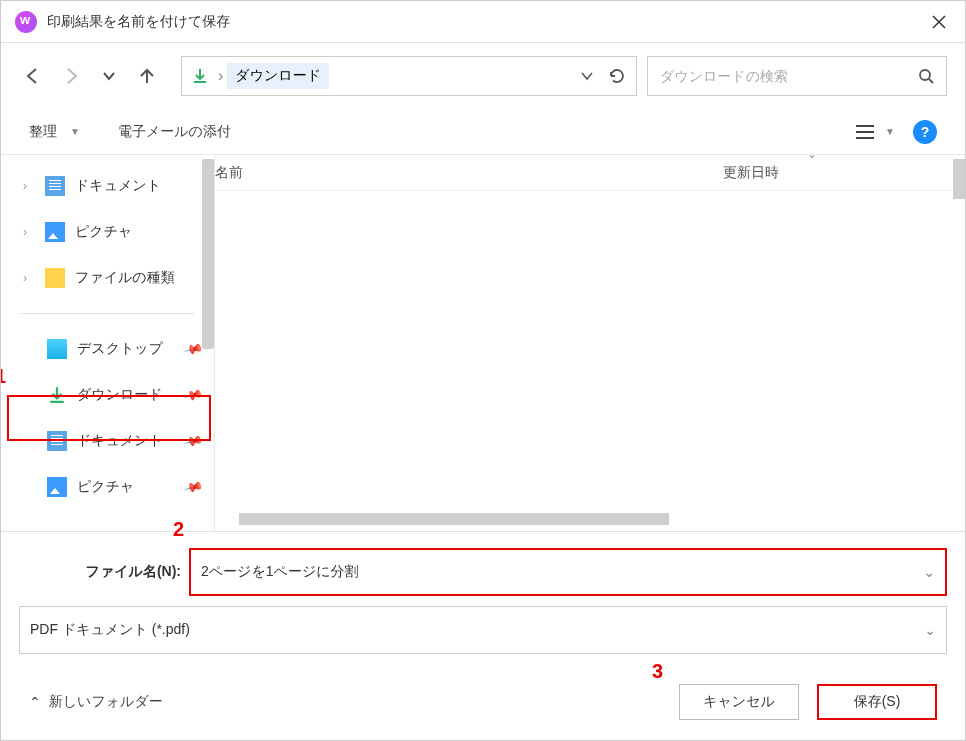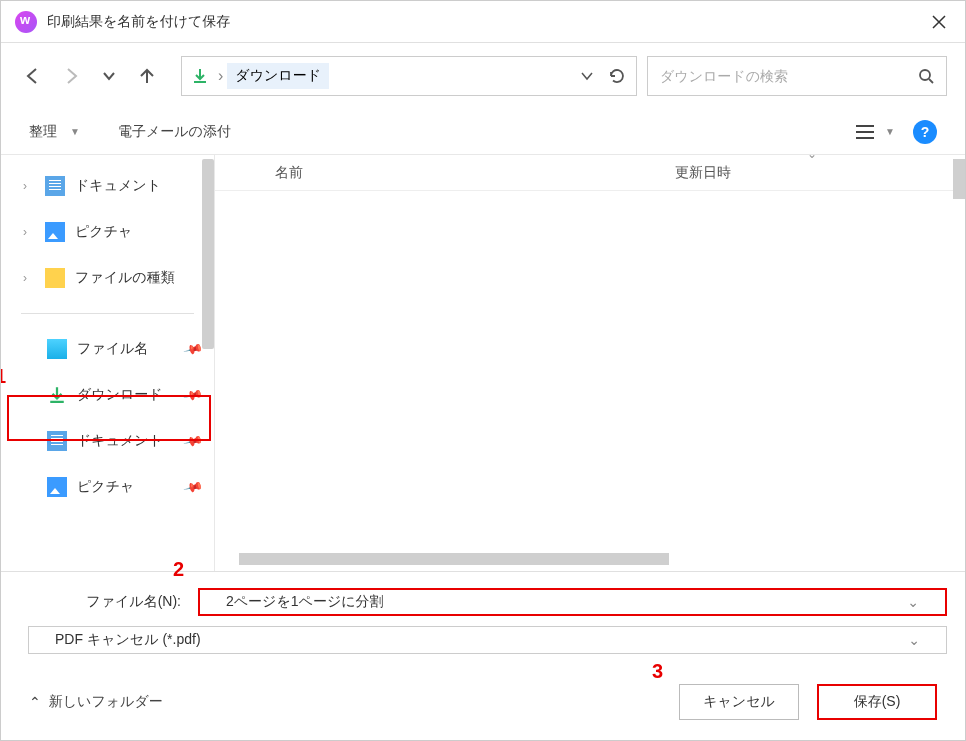--- a/index.html
+++ b/index.html
@@ -49,30 +49,30 @@
     .desktop-icon { background: linear-gradient(#4dd2ff,#1ab0e8); }
     .divider { margin: 12px 20px; border-top: 1px solid #e0e0e0; }
     .pin { color: #bbb; font-size: 13px; margin-left: auto; margin-right: 12px; transform: rotate(30deg); }
     .side-scrollbar { position: absolute; right: 0; top: 4px; width: 12px; height: 190px; background: #cfcfcf; border-radius: 2px; }
     
     .annotation { position: absolute; color: #e80000; font-weight: bold; font-size: 20px; pointer-events: none; z-index: 10; }
     .red-box { position: absolute; border: 2px solid #e80000; pointer-events: none; z-index: 9; }
     
     .file-list { flex: 1; position: relative; }
     .list-header { height: 36px; display: flex; align-items: center; font-size: 14px; color: #555; border-bottom: 1px solid #eee; position: relative; }
-    .col-name { padding-left: 60px; }
-    .col-date { position: absolute; left: 460px; }
+    .col-name { }
+    .col-date { position: absolute; left: 508px; }
     .sort-arrow { position: absolute; left: 592px; top: -8px; color: #999; font-size: 12px; }
     .list-vscroll { position:absolute; right:0; top:4px; width:12px; height:40px; background:#cfcfcf;}
     .list-hscroll { position:absolute; left:24px; bottom:6px; height:12px; width:430px; background:#cfcfcf;}
     
     .bottom-section { border-top: 1px solid #e0e0e0; padding: 16px 18px 0 18px; }
     .field-row { display: flex; align-items: center; margin-bottom: 10px; }
-    .field-label { width: 170px; text-align: right; font-size: 14px; color: #333; padding-right: 8px; }
-    .field-input { flex: 1; height: 28px; border: 1px solid #ccc; display: flex; align-items: center; padding: 0 26px; font-size: 14px; color: #333; position: relative; margin-left: 9px; }
+    .field-label { width: 170px; text-align: right; font-size: 14px; color: #333; padding-right: 8px; font-weight: bold; }
+    .field-input { flex: 1; height: 48px; border: 1px solid #ccc; display: flex; align-items: center; padding: 0 10px; font-size: 14px; color: #333; position: relative; }
     .field-input .chev { margin-left: auto; color: #888; }
     
     .footer { display: flex; align-items: center; padding: 20px 28px; }
     .hide-folders { display: flex; align-items: center; gap: 8px; font-size: 14px; color: #444; cursor: pointer; }
     .footer-spacer { flex: 1; }
     .dlg-btn { width: 120px; height: 36px; border: 1px solid #bbb; background: #fff; display: flex; align-items: center; justify-content: center; font-size: 14px; color: #333; cursor: pointer; margin-left: 18px; }
     
     svg { display: block; }
   </style>
 </head>
@@ -172,21 +172,21 @@
     </div>
     <div class="side-item">
       <span class="side-chevron">›</span>
       <span class="side-icon folder-icon"></span>
       <span style="white-space:nowrap;overflow:hidden;text-overflow:clip;max-width:110px">ファイルの種類</span>
     </div>
     <div class="divider"></div>
 
     <div class="side-item" style="padding-left:46px">
       <span class="side-icon desktop-icon"></span>
-      <span>ファイル名</span>
+      <span>デスクトップ</span>
       <span class="pin">📌</span>
     </div>
     <div class="side-item" style="padding-left:46px">
       <span class="side-icon">
           <svg width="18" height="18" viewBox="0 0 16 16">
             <path d="M8 1 L8 10 M4 7 L8 11 L12 7 M2 14 L14 14" stroke="#2db366" stroke-width="2" fill="none"></path>
           </svg>
         </span>
       <span>ダウンロード</span>
       <span class="pin">📌</span>
@@ -222,21 +222,21 @@
   <div class="annotation" style="left:172px;top:-14px">2</div>
   <div class="field-row">
     <div class="field-label">ファイル名(N):</div>
     <div class="field-input" style="border:2px solid #e80000">
       <span>2ページを1ページに分割</span>
       <span class="chev">⌄</span>
     </div>
   </div>
   <div class="field-row">
     <div class="field-input">
-      <span>PDF キャンセル (*.pdf)</span>
+      <span>PDF ドキュメント (*.pdf)</span>
       <span class="chev">⌄</span>
     </div>
   </div>
 </div>
 
 <div class="footer" style="position:relative">
   <div class="hide-folders">
     <span>⌃</span>
     <span>新しいフォルダー</span>
   </div>

